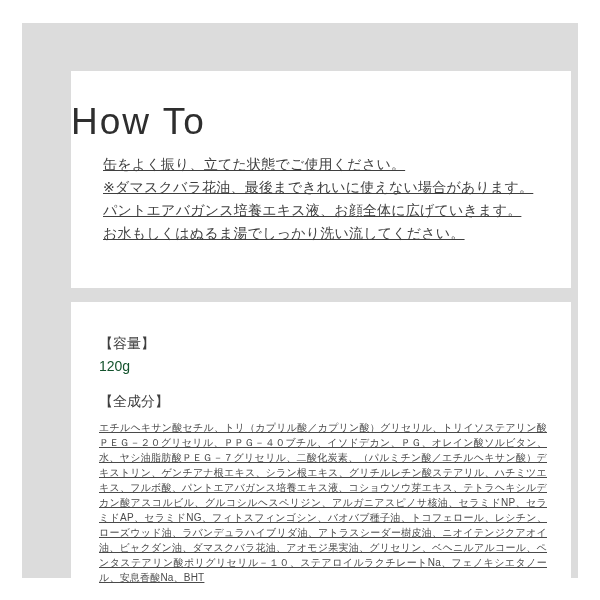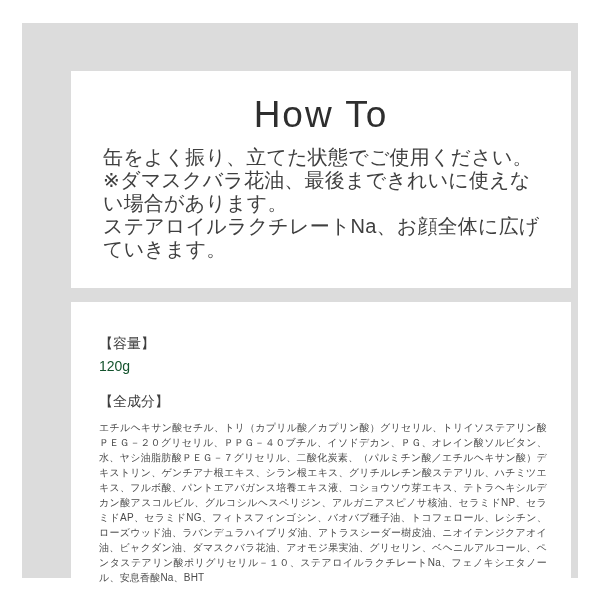--- a/index.html
+++ b/index.html
@@ -36,35 +36,36 @@
     top: 48px;
     height: 217px;
   }
   .card-details {
     top: 279px;
     height: 318px;
     padding: 33px 24px 0 28px;
   }
   .howto-title {
     margin: 0;
-    padding-top: 25px;
-    text-align: center;
+    padding-top: 32px;
+    text-align: left;
     font-size: 37px;
     line-height: 1;
     font-weight: 200;
     letter-spacing: 2px;
     color: #2e2e2e;
   }
   .howto-instructions {
     margin-top: 13px;
     padding: 0 28px 0 32px;
-    font-size: 20px;
+    font-size: 14px;
     line-height: 23px;
     color: #3f3f3f;
     letter-spacing: 0.2px;
+    text-decoration: underline;
   }
   .section-heading {
     margin: 0;
     font-size: 14px;
     font-weight: normal;
     color: #3f3f3f;
   }
   .capacity-value {
     margin: 5px 0 0 0;
     font-size: 14px;
@@ -73,34 +74,36 @@
   .ingredients-heading {
     margin-top: 19px;
   }
   .ingredients-text {
     margin-top: 9px;
     font-size: 10px;
     line-height: 15px;
     text-align: justify;
     color: #4a4a4a;
     letter-spacing: 0.2px;
+    text-decoration: underline;
   }
 </style>
 </head>
 <body>
 
 <div class="stage">
   <div class="gray-panel">
 
     <div class="card card-howto">
       <h1 class="howto-title">How To</h1>
       <div class="howto-instructions">
         <div>缶をよく振り、立てた状態でご使用ください。</div>
         <div>※ダマスクバラ花油、最後まできれいに使えない場合があります。</div>
-        <div>ステアロイルラクチレートNa、お顔全体に広げていきます。</div>
+        <div>パントエアバガンス培養エキス液、お顔全体に広げていきます。</div>
+        <div>お水もしくはぬるま湯でしっかり洗い流してください。</div>
       </div>
     </div>
 
     <div class="card card-details">
       <h2 class="section-heading">【容量】</h2>
       <p class="capacity-value">120g</p>
       <h2 class="section-heading ingredients-heading">【全成分】</h2>
       <p class="ingredients-text">エチルヘキサン酸セチル、トリ（カプリル酸／カプリン酸）グリセリル、トリイソステアリン酸ＰＥＧ－２０グリセリル、ＰＰＧ－４０ブチル、イソドデカン、ＰＧ、オレイン酸ソルビタン、水、ヤシ油脂肪酸ＰＥＧ－７グリセリル、二酸化炭素、（パルミチン酸／エチルヘキサン酸）デキストリン、ゲンチアナ根エキス、シラン根エキス、グリチルレチン酸ステアリル、ハチミツエキス、フルボ酸、パントエアバガンス培養エキス液、コショウソウ芽エキス、テトラヘキシルデカン酸アスコルビル、グルコシルヘスペリジン、アルガニアスピノサ核油、セラミドNP、セラミドAP、セラミドNG、フィトスフィンゴシン、バオバブ種子油、トコフェロール、レシチン、ローズウッド油、ラバンデュラハイブリダ油、アトラスシーダー樹皮油、ニオイテンジクアオイ油、ビャクダン油、ダマスクバラ花油、アオモジ果実油、グリセリン、ベヘニルアルコール、ペンタステアリン酸ポリグリセリル－１０、ステアロイルラクチレートNa、フェノキシエタノール、安息香酸Na、BHT</p>
     </div>
 

